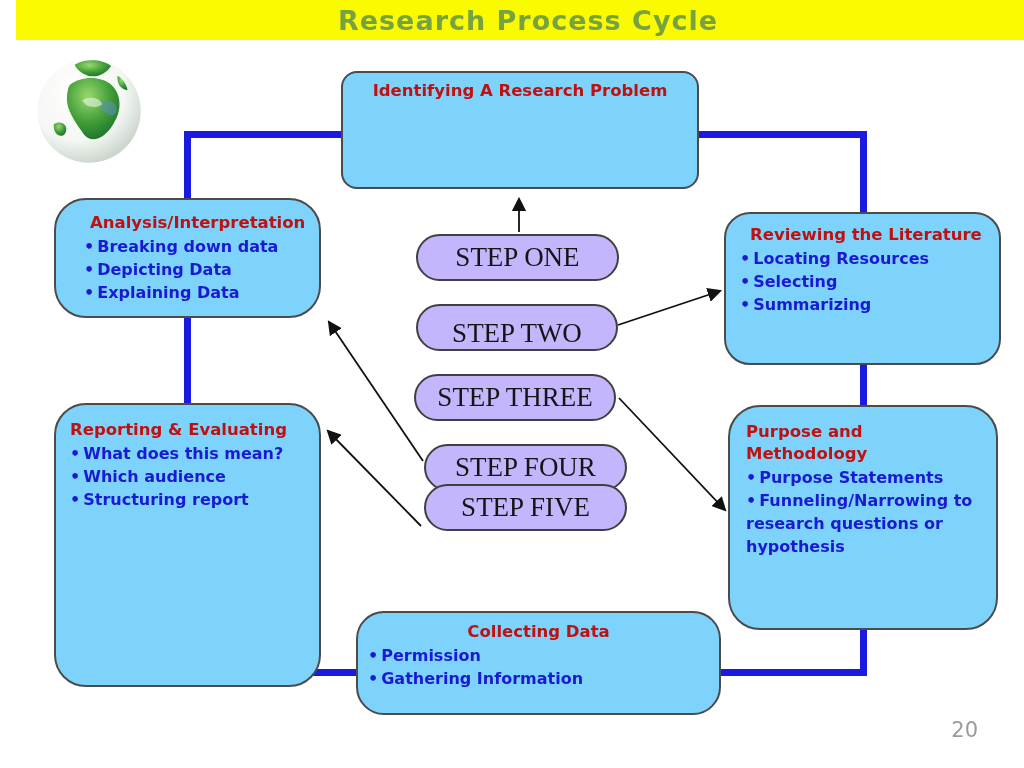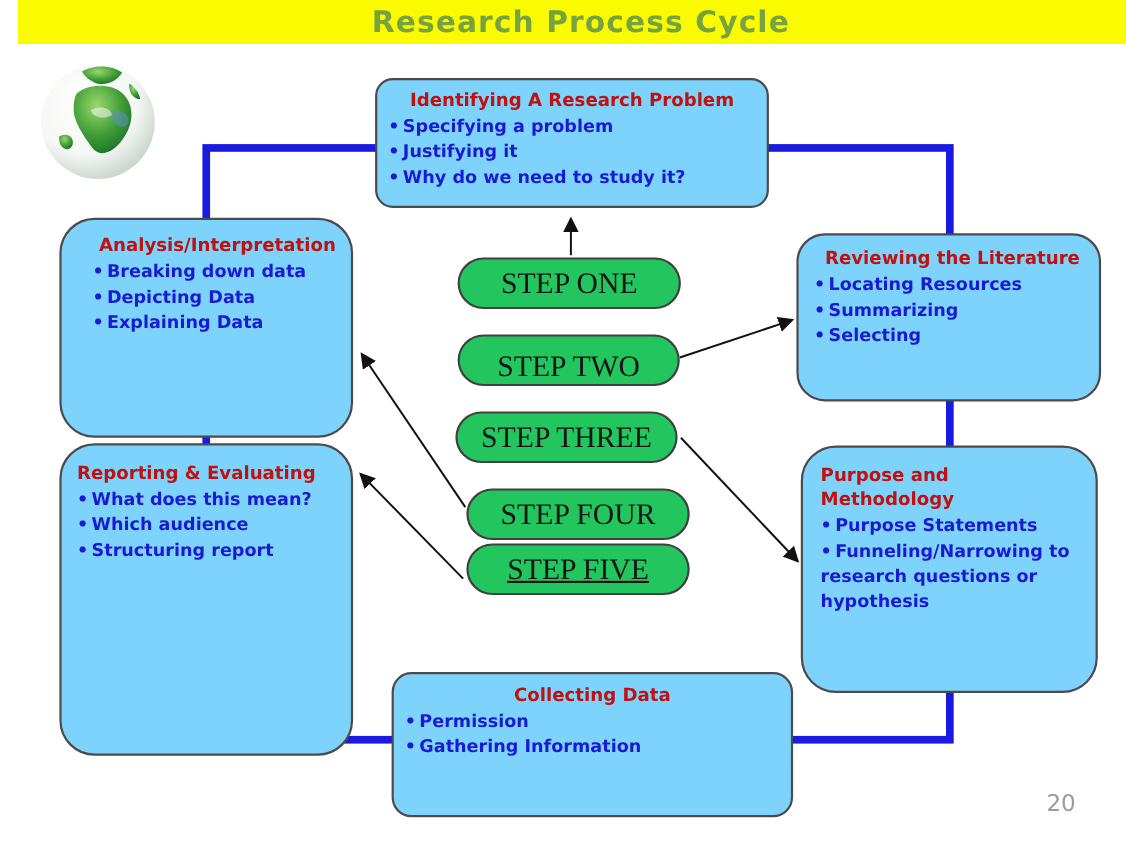--- a/index.html
+++ b/index.html
@@ -16,38 +16,38 @@
   .globe{position:absolute;left:18px;top:54px;width:110px;height:114px;z-index:2;}
   
   .box{position:absolute;background:#7dd3fc;border:2px solid #4b4b4b;box-sizing:border-box;
        z-index:2;}
   .box-title{color:#C01010;font-weight:bold;font-size:16.5px;line-height:22px;}
   .bullets{margin:1px 0 0 0;padding:0;}
   .bullets li{list-style:none;color:#1A1AD2;font-size:16px;font-weight:bold;line-height:23px;}
   .bullets li::before{content:"\2022";margin-right:3px;}
   #box-identifying{left:325px;top:71px;width:358px;height:118px;border-radius:16px;padding:7px 10px;}
   #box-identifying .box-title{text-align:center;}
-  #box-analysis{left:38px;top:198px;width:267px;height:200px;border-radius:32px;padding:12px 14px 0 28px;}
+  #box-analysis{left:38px;top:198px;width:267px;height:120px;border-radius:32px;padding:12px 14px 0 28px;}
   #box-analysis .box-title{padding-left:6px;max-width:215px;}
   #box-reviewing{left:708px;top:212px;width:277px;height:153px;border-radius:26px;padding:10px 8px 0 14px;}
   #box-reviewing .box-title{padding-left:10px;}
   #box-reporting{left:38px;top:403px;width:267px;height:284px;border-radius:32px;padding:14px 10px 0 14px;}
   #box-purpose{left:712px;top:405px;width:270px;height:225px;border-radius:32px;padding:14px 10px 0 16px;}
   #box-purpose .box-title{max-width:150px;}
-  #box-collecting{left:340px;top:611px;width:365px;height:132px;border-radius:18px;padding:8px 10px 0 10px;}
+  #box-collecting{left:340px;top:611px;width:365px;height:104px;border-radius:28px;padding:8px 10px 0 10px;}
   #box-collecting .box-title{text-align:center;}
   
-  .step{position:absolute;background:#22c55e;border:2px solid #404040;border-radius:26px;
+  .step{position:absolute;background:#c4b5fd;border:2px solid #404040;border-radius:26px;
         box-sizing:border-box;display:flex;align-items:center;justify-content:center;
         font-family:"Liberation Serif","DejaVu Serif",serif;font-size:27px;color:#151515;z-index:3;}
   #step-1{left:400px;top:234px;width:203px;height:47px;}
   #step-2{left:400px;top:304px;width:202px;height:47px;align-items:flex-end;}
   #step-3{left:398px;top:374px;width:202px;height:47px;}
   #step-4{left:408px;top:444px;width:203px;height:47px;}
-  #step-5{left:408px;top:494px;width:203px;height:47px;text-decoration:underline;}
+  #step-5{left:408px;top:484px;width:203px;height:47px;}
   
   .arrows{position:absolute;left:0;top:0;z-index:4;pointer-events:none;}
   .arrows line{stroke:#111;stroke-width:1.8;}
   
   .page-number{position:absolute;right:62px;top:718px;color:#9B9B9B;font-size:21px;z-index:2;}
 </style>
 </head>
 <body>
 
 <div class="slide">
@@ -75,42 +75,37 @@
     <path fill="url(#land)" d="M18,62 C24,58 31,62 29,69 C26,76 17,72 18,62 Z"></path>
     <path fill="url(#land)" d="M76,18 C81,21 84,26 85,31 C80,31 75,26 76,18 Z"></path>
     <path fill="#5b8fc0" opacity="0.55" d="M60,42 C68,38 77,43 75,51 C71,58 60,51 60,42 Z"></path>
     <path fill="#ffffff" opacity="0.5" d="M44,40 C52,36 60,38 62,44 C56,48 46,47 44,40 Z"></path>
   </svg>
 
   <div class="frame"></div>
 
   <div class="box" id="box-identifying">
     <div class="box-title">Identifying A Research Problem</div>
-    <ul class="bullets">
-      <li>Specifying a problem</li>
-      <li>Justifying it</li>
-      <li>Why do we need to study it?</li>
-    </ul>
   </div>
 
   <div class="box" id="box-analysis">
     <div class="box-title">Analysis/Interpretation</div>
     <ul class="bullets">
       <li>Breaking down data</li>
       <li>Depicting Data</li>
       <li>Explaining Data</li>
     </ul>
   </div>
 
   <div class="box" id="box-reviewing">
     <div class="box-title">Reviewing the Literature</div>
     <ul class="bullets">
       <li>Locating Resources</li>
+      <li>Selecting</li>
       <li>Summarizing</li>
-      <li>Selecting</li>
     </ul>
   </div>
 
   <div class="box" id="box-reporting">
     <div class="box-title">Reporting &amp; Evaluating</div>
     <ul class="bullets">
       <li>What does this mean?</li>
       <li>Which audience</li>
       <li>Structuring report</li>
     </ul>

